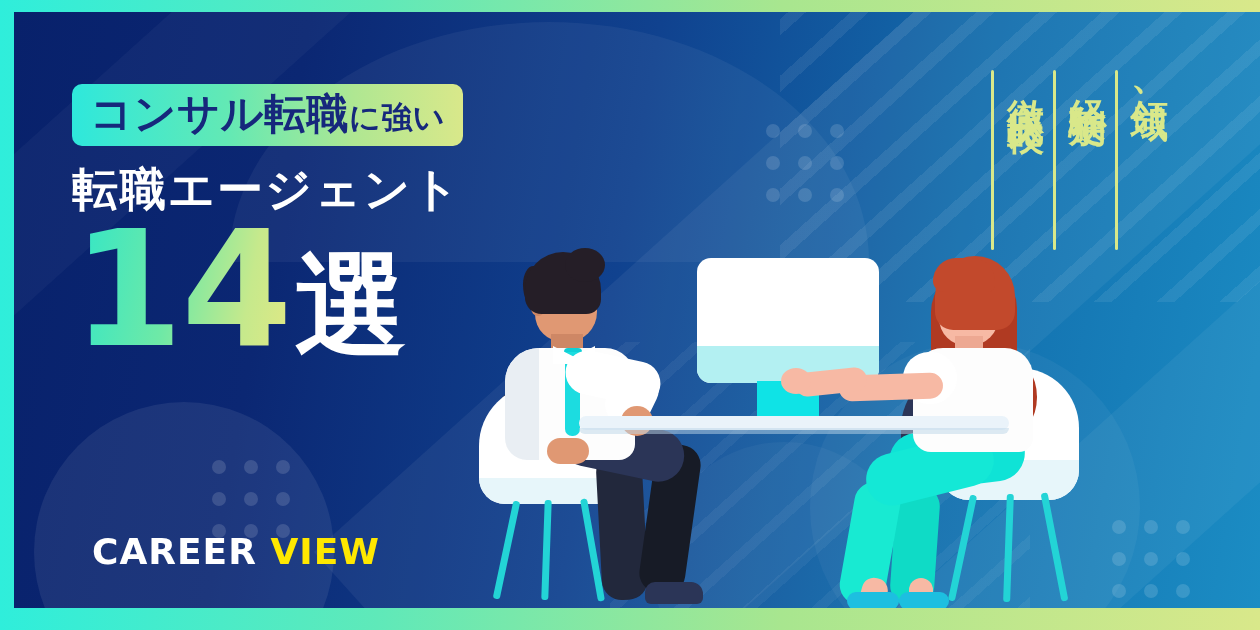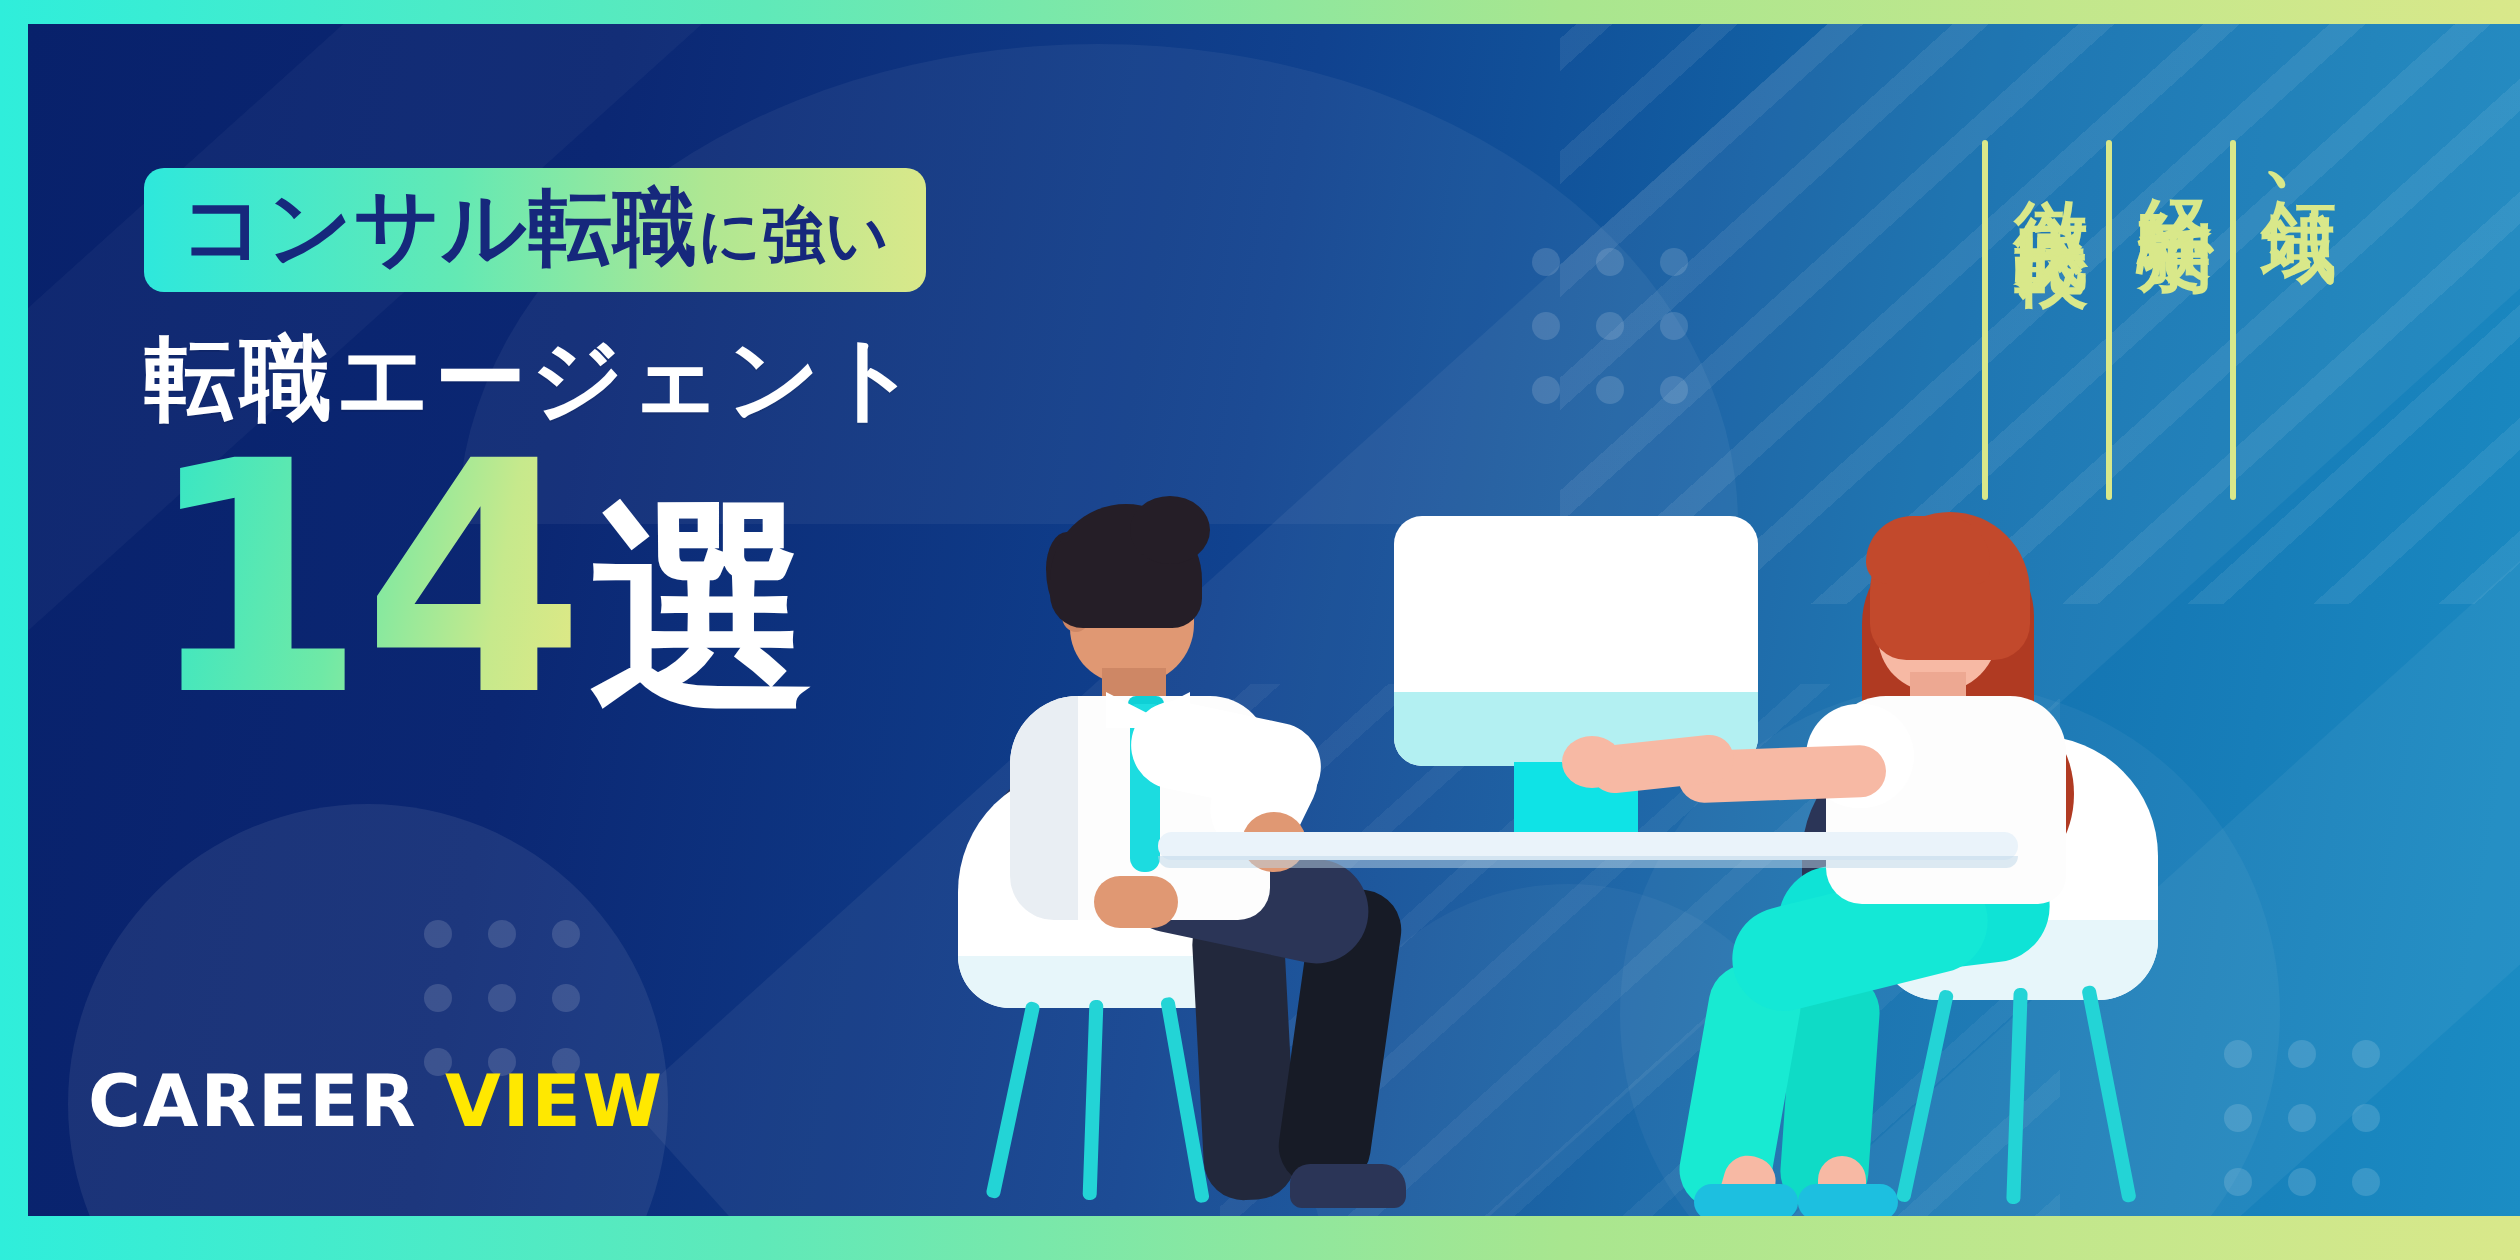--- a/index.html
+++ b/index.html
@@ -68,21 +68,21 @@
   .vcol .vtext{
     writing-mode:vertical-rl;text-orientation:upright;
     color:#D9E88A;font-weight:bold;font-size:37px;letter-spacing:6px;line-height:1;
   }
   .vcol.c1 .rule{height:180px;}
   .vcol.c2 .rule{height:180px;}
   .vcol.c3 .rule{height:180px;}
   .vcol{margin-left:9px;}
   
   .logo{position:absolute;left:30px;bottom:36px;font-size:36px;font-weight:bold;letter-spacing:1px;}
-  .logo .c{color:#ffffff;}
+  .logo .c{color:#ffffff;margin-left:48px;}
   .logo .v{color:#FFE800;}
   
   .illus{position:absolute;left:455px;bottom:0;width:640px;height:360px;}
   .il{position:absolute;}
   
   .mon-screen{left:228px;top:10px;width:182px;height:125px;border-radius:14px;background:#fff;}
   .mon-band{left:228px;top:98px;width:182px;height:37px;border-radius:0 0 14px 14px;background:#B3F0F2;}
   .mon-neck{left:288px;top:133px;width:62px;height:38px;background:#0FE3E6;}
   
   .desk{left:110px;top:168px;width:430px;height:14px;border-radius:7px;background:#EAF3FA;}

